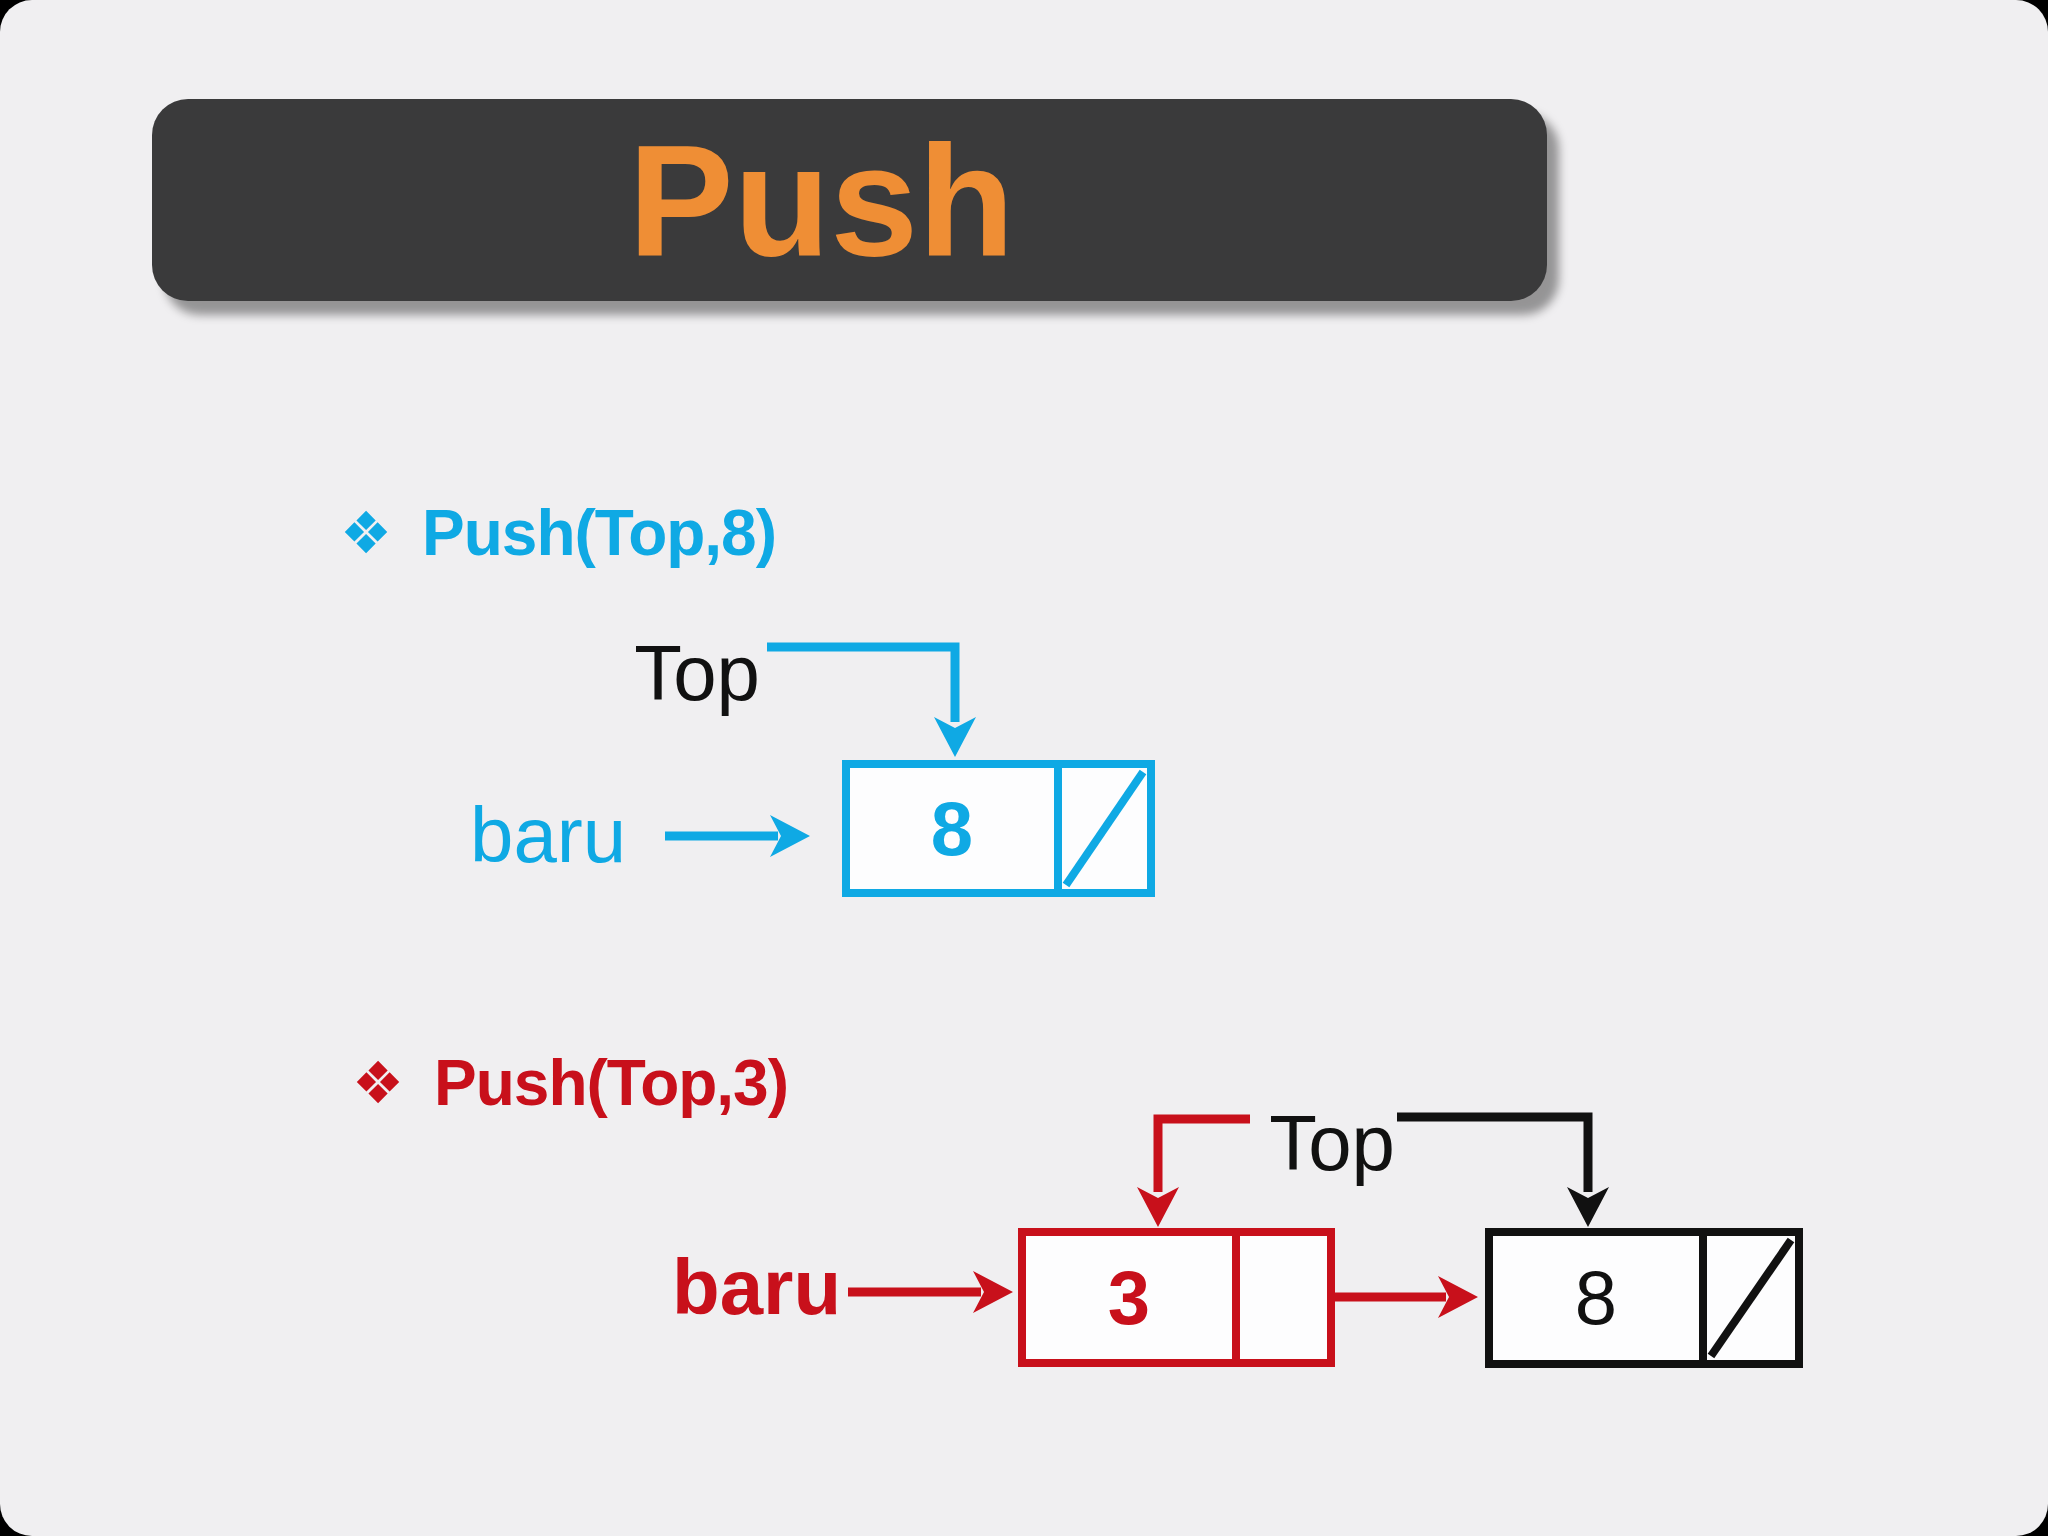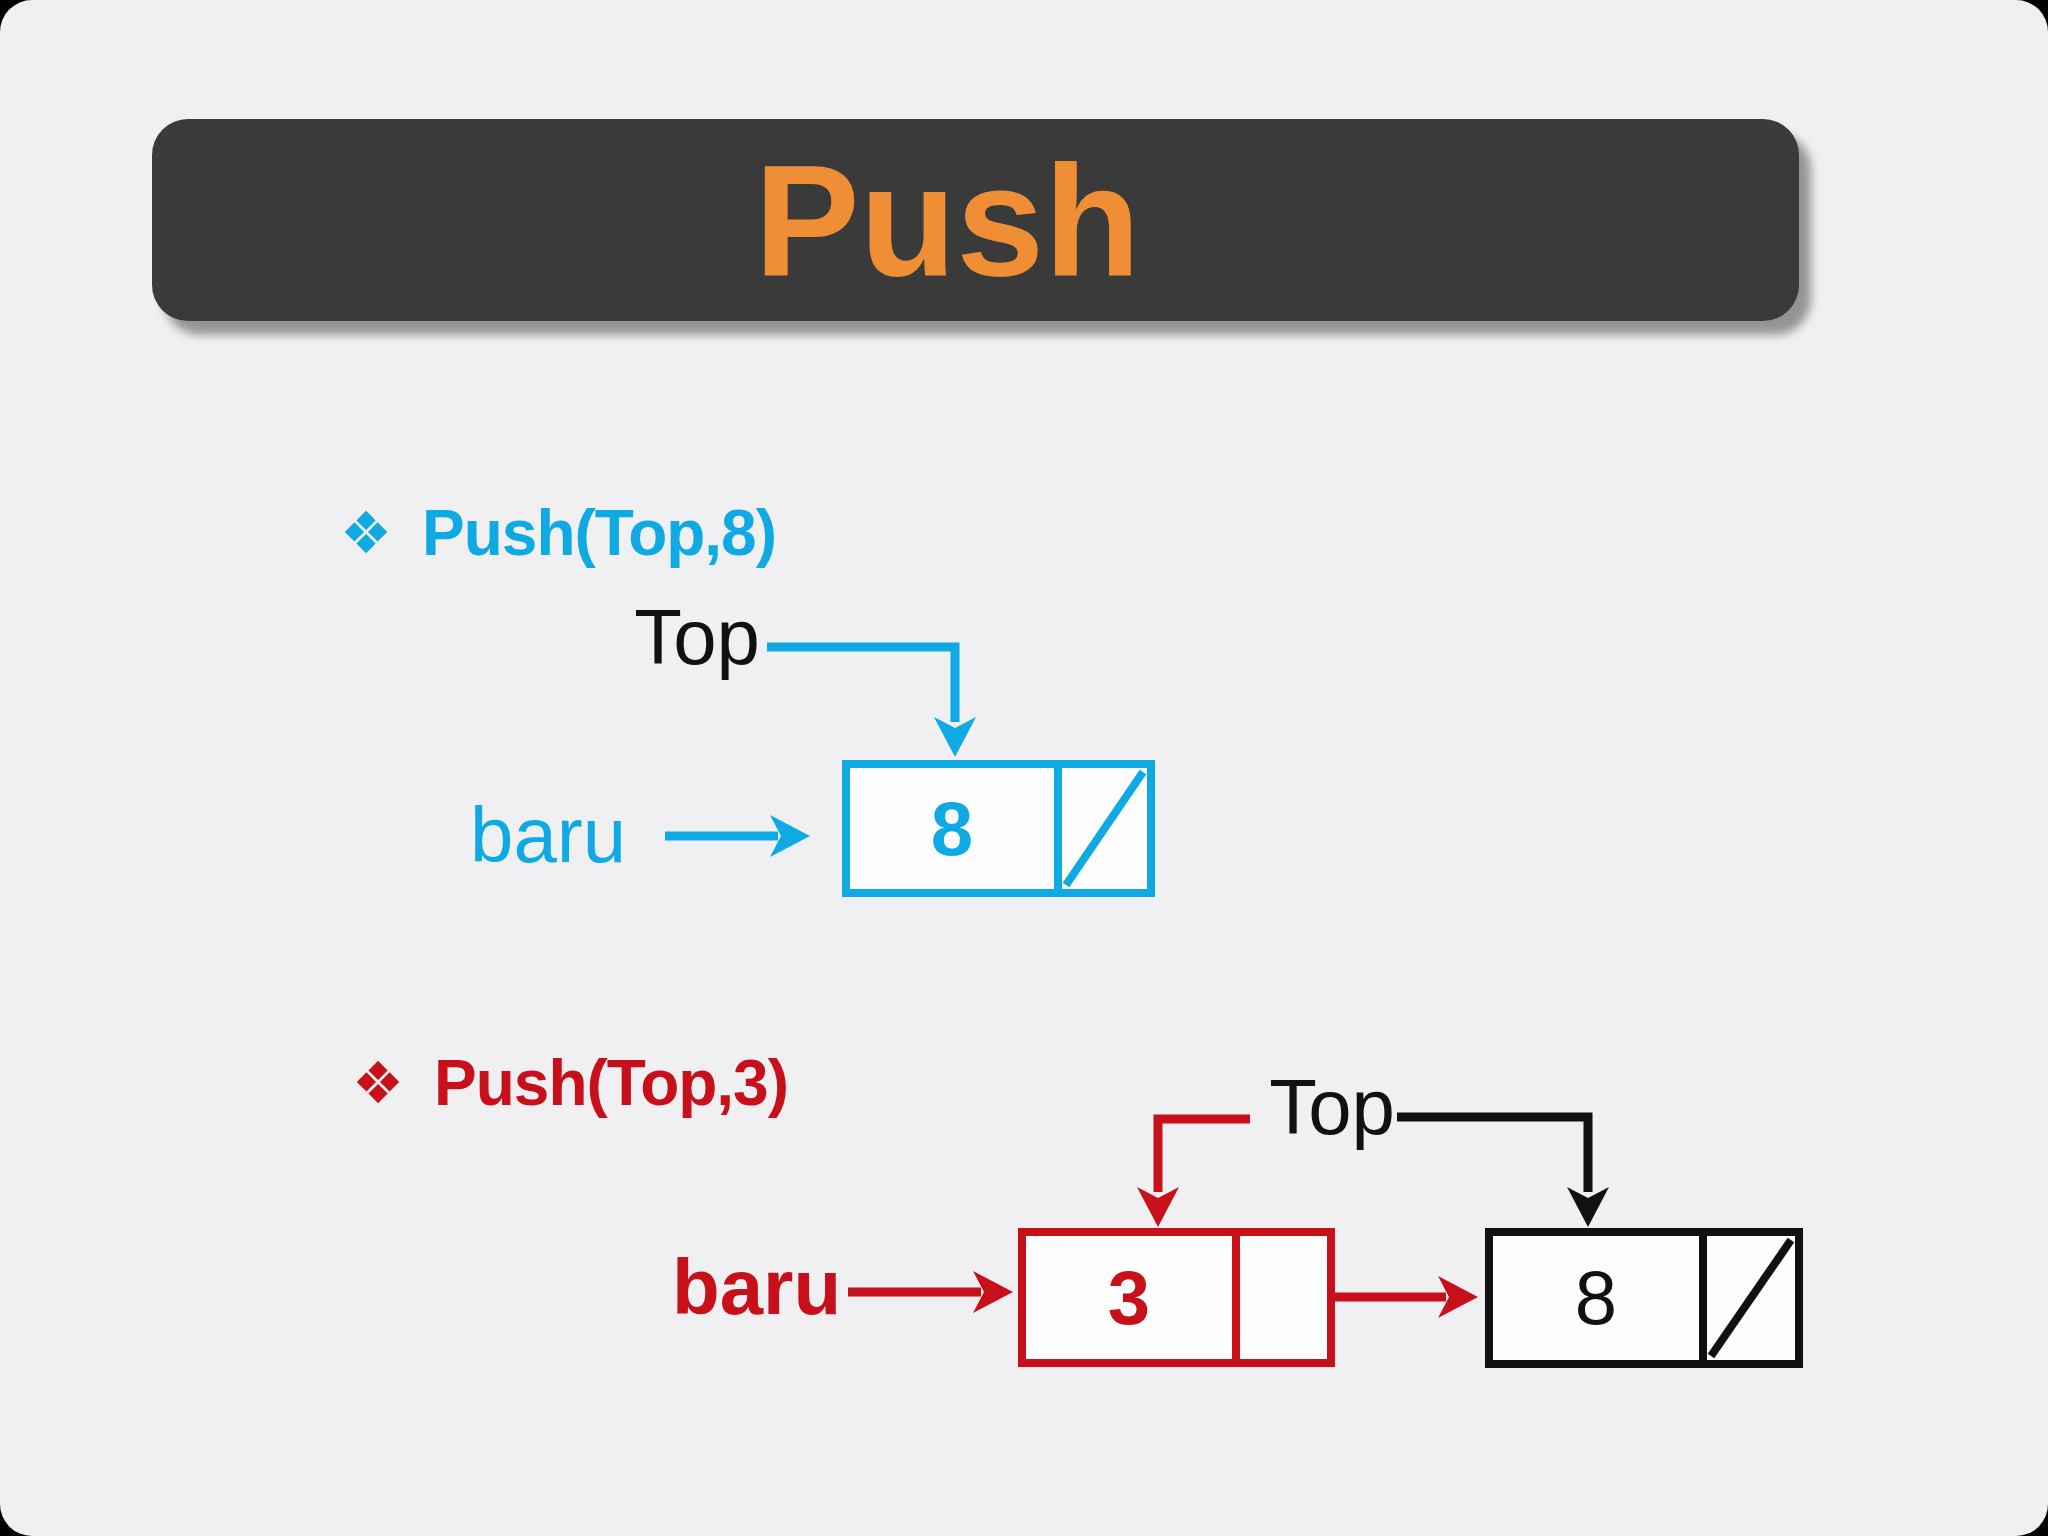--- a/index.html
+++ b/index.html
@@ -15,38 +15,38 @@
   *{box-sizing:border-box;margin:0;padding:0;}
   html,body{width:2048px;height:1536px;background:var(--background);}
   body{font-family:"Liberation Sans","DejaVu Sans",sans-serif;position:relative;overflow:hidden;}
 
   .slide{
     position:absolute;left:0;top:0;width:2048px;height:1536px;
     background:var(--slide);border-radius:32px;overflow:hidden;
   }
 
   .title-bar{
-    position:absolute;left:152px;top:119px;width:1647px;height:202px;
+    position:absolute;left:152px;top:99px;width:1395px;height:202px;
     background:var(--title-bar);border-radius:36px;
     box-shadow:12px 14px 10px rgba(0,0,0,0.38);
     display:flex;align-items:center;justify-content:center;
   }
   .title-text{
     color:var(--title-text);font-size:158px;font-weight:bold;
     letter-spacing:0;transform:translateX(-28px);line-height:1;
   }
 
   .bullet-row{position:absolute;display:flex;align-items:center;gap:30px;height:86px;}
   .bullet-glyph{font-size:58px;line-height:1;}
   .bullet-label{font-size:64px;font-weight:bold;line-height:1;letter-spacing:-1px;}
   .cyan-text{color:var(--cyan);}
   .red-text{color:var(--red);}
 
   .diagram-label{position:absolute;font-size:78px;line-height:78px;color:var(--ink);}
-  .right-align{text-align:right;}
+  .right-align{text-align:right;margin-top:36px;}
 
   .node{
     position:absolute;display:flex;background:var(--node-fill);
   }
   .node.cyan{border:8px solid var(--cyan);}
   .node.red{border:8px solid var(--red);}
   .node.black{border:8px solid var(--ink);}
   .cell-value{
     display:flex;align-items:center;justify-content:center;
     font-size:76px;line-height:1;

